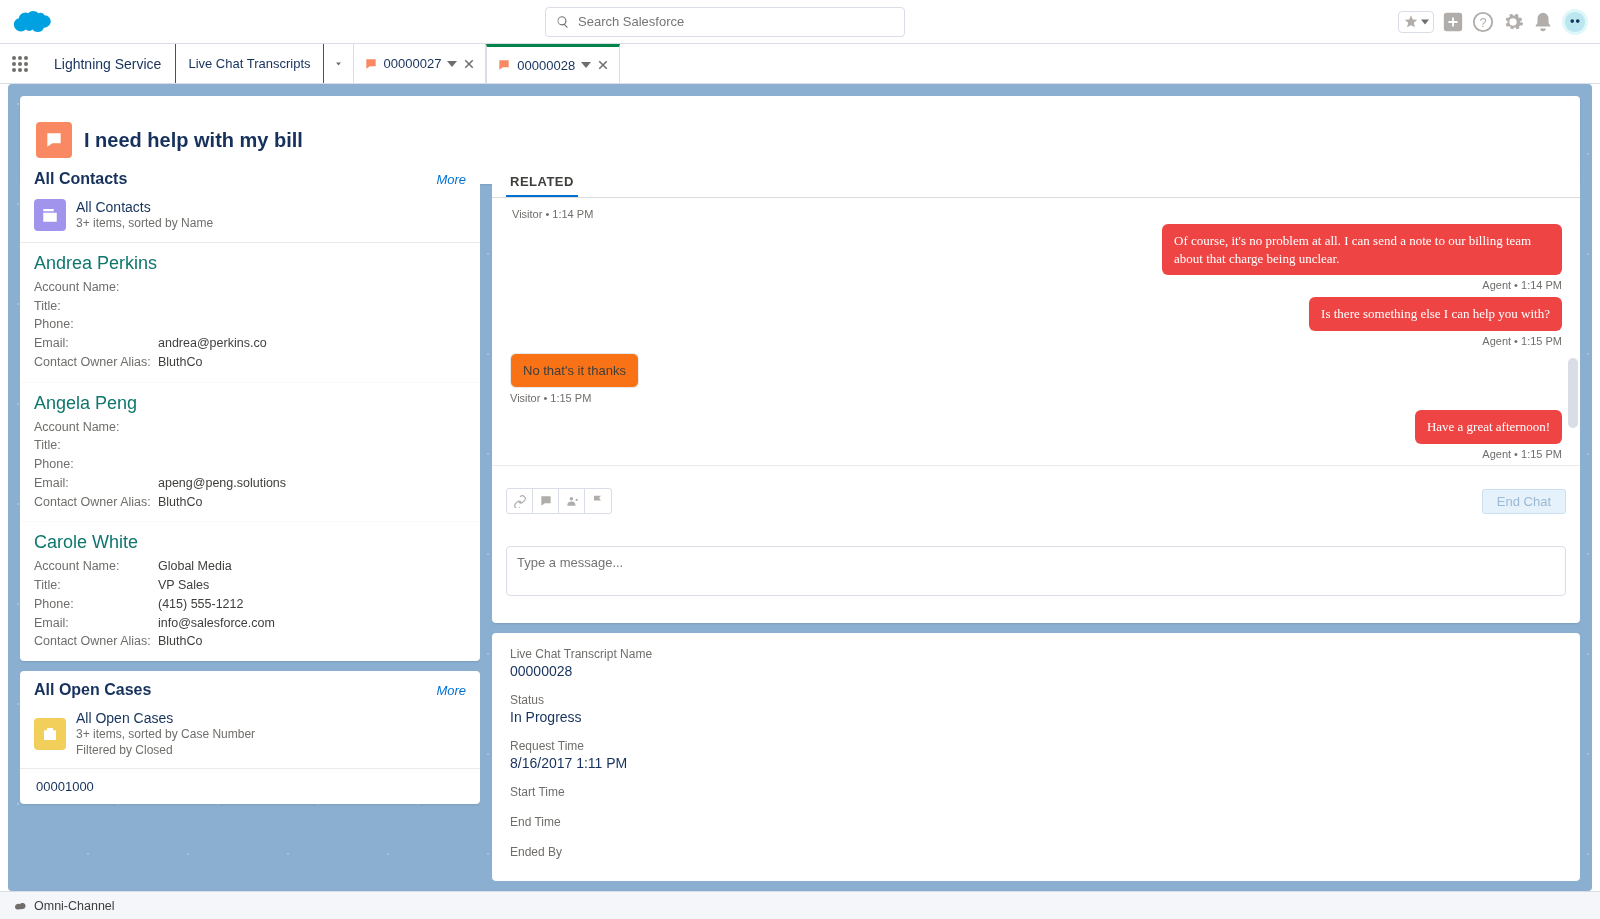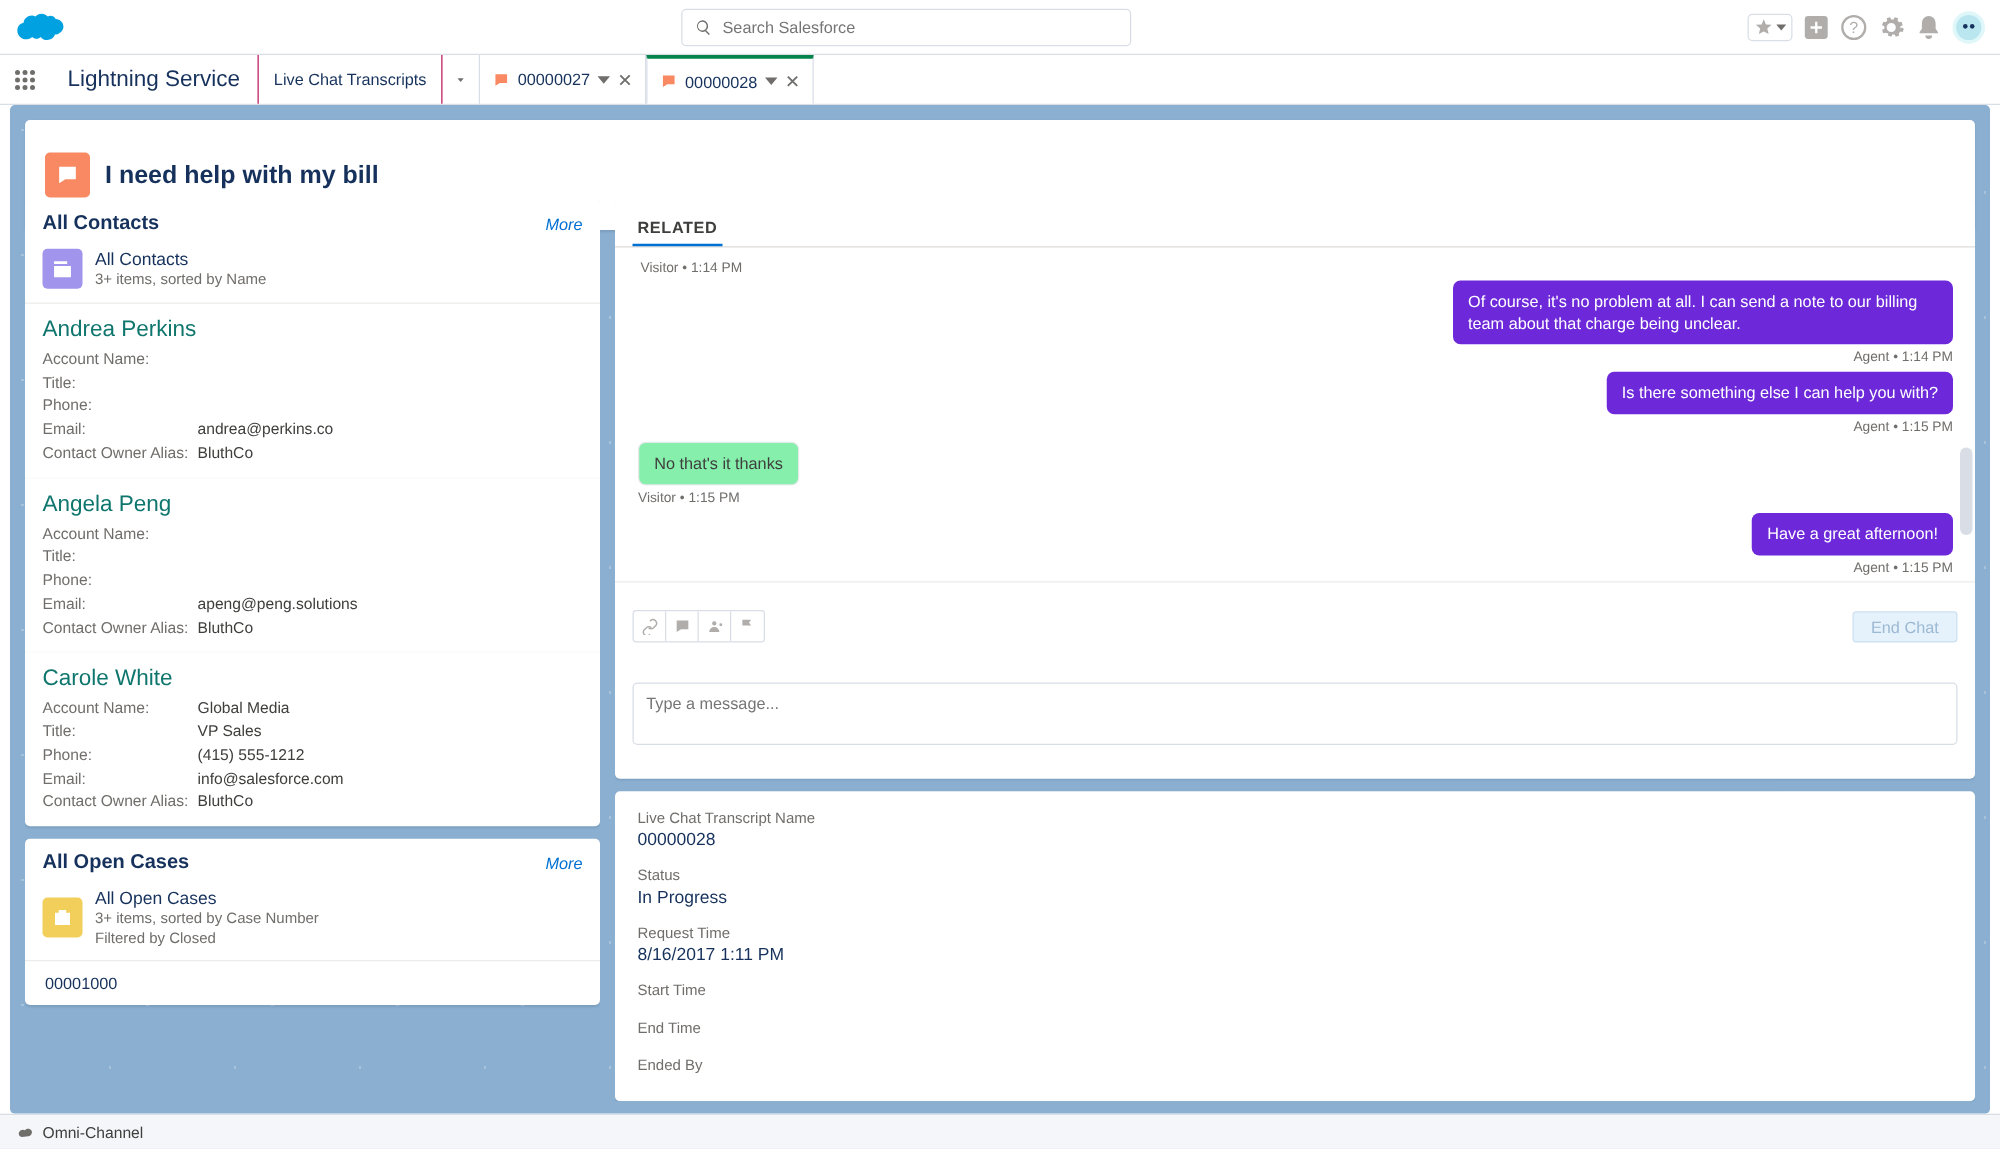--- a/index.html
+++ b/index.html
@@ -13,21 +13,21 @@
   .search-box svg { width: 14px; height: 14px; fill: #706e6b; margin-right: 8px; }
   .search-box input { border: none; outline: none; flex: 1; font-size: 13px; color: #3e3e3c; }
   .header-actions { display: flex; align-items: center; gap: 8px; }
   .hdr-ico { width: 22px; height: 22px; fill: #b0adab; cursor: pointer; }
   .fav-box { border: 1px solid #d8dde6; border-radius: 4px; padding: 2px 4px; display: flex; align-items: center; }
   .avatar { width: 26px; height: 26px; border-radius: 50%; background: #e0f7fa; display: flex; align-items: center; justify-content: center; }
 
   
   .nav-bar { height: 40px; display: flex; align-items: stretch; border-bottom: 1px solid #d8dde6; }
   .app-launcher { width: 40px; display: flex; align-items: center; justify-content: center; cursor: pointer; }
-  .app-name { padding: 0 14px; display: flex; align-items: center; font-size: 18px; color: #16325c; }
+  .app-name { padding: 0 14px; display: flex; align-items: center; font-size: 14px; color: #16325c; }
   .nav-item { display: flex; align-items: center; padding: 0 12px; border-left: 1px solid #be185d; cursor: pointer; font-size: 13px; color: #16325c; gap: 6px; }
   .nav-item .caret { fill: #706e6b; width: 10px; height: 10px; }
   .ws-tabs { display: flex; align-items: stretch; }
   .ws-tab { display: flex; align-items: center; gap: 6px; padding: 0 10px; border-left: 1px solid #d8dde6; border-right: 1px solid #d8dde6; position: relative; }
   .ws-tab.active { border-top: 3px solid #04844b; background: #fff; }
   .ws-tab .chat-ico { width: 14px; height: 14px; fill: #f88962; }
   .ws-tab .tab-close { width: 12px; height: 12px; fill: #706e6b; cursor: pointer; }
   .ws-tab .tab-caret { width: 10px; height: 10px; fill: #706e6b; }
 
   
@@ -71,22 +71,22 @@
   .tab-strip { padding: 8px 14px 0 14px; border-bottom: 1px solid #dddbda; }
   .tab-item { display: inline-block; padding: 6px 4px; font-size: 13px; letter-spacing: .5px; color: #3e3e3c; border-bottom: 2px solid #0070d2; font-weight: 600; }
 
   .chat-body { flex: 1; position: relative; overflow: hidden; }
   .chat-scroll { position: absolute; inset: 0 14px; overflow: auto; padding: 6px 4px; }
   .ts-line { font-size: 11px; color: #706e6b; margin: 4px 2px; }
   .bubble { border-radius: 6px; padding: 8px 12px; font-size: 13px; line-height: 1.35; max-width: 400px; }
   .msg-row { display: flex; flex-direction: column; margin-bottom: 6px; }
   .msg-row.agent { align-items: flex-end; }
   .msg-row.visitor { align-items: flex-start; }
-  .bubble.agent { background: #6d28d9; color: #fff; }
-  .bubble.visitor { background: #86efac; color: #3e3e3c; border: 1px solid #e5e9ec; }
+  .bubble.agent { background: #ef4444; color: #fff; font-family: Liberation Serif, serif; }
+  .bubble.visitor { background: #f97316; color: #3e3e3c; border: 1px solid #e5e9ec; }
   .msg-meta { font-size: 11px; color: #706e6b; margin-top: 4px; }
   .session-end { text-align: center; font-size: 13px; color: #706e6b; margin: 10px 0 6px; display: flex; justify-content: center; align-items: center; gap: 6px; }
   .session-end svg { width: 14px; height: 14px; fill: #706e6b; }
   .chat-toolbar { display: flex; padding: 22px 14px; align-items: center; gap: 0; border-top: 1px solid #ecebea; }
   .tb-group { display: flex; border: 1px solid #d8dde6; border-radius: 3px; overflow: hidden; }
   .tb-btn { width: 26px; height: 24px; display: flex; align-items: center; justify-content: center; border-right: 1px solid #d8dde6; cursor: pointer; }
   .tb-btn:last-child { border-right: none; }
   .tb-btn svg { width: 14px; height: 14px; fill: #b0adab; }
   .end-chat { margin-left: auto; background: #e5f1fb; color: #9cb9d4; border: 1px solid #cbe0f1; padding: 4px 14px; border-radius: 3px; font-size: 13px; }
   .composer { padding: 10px 14px 24px 14px; }

